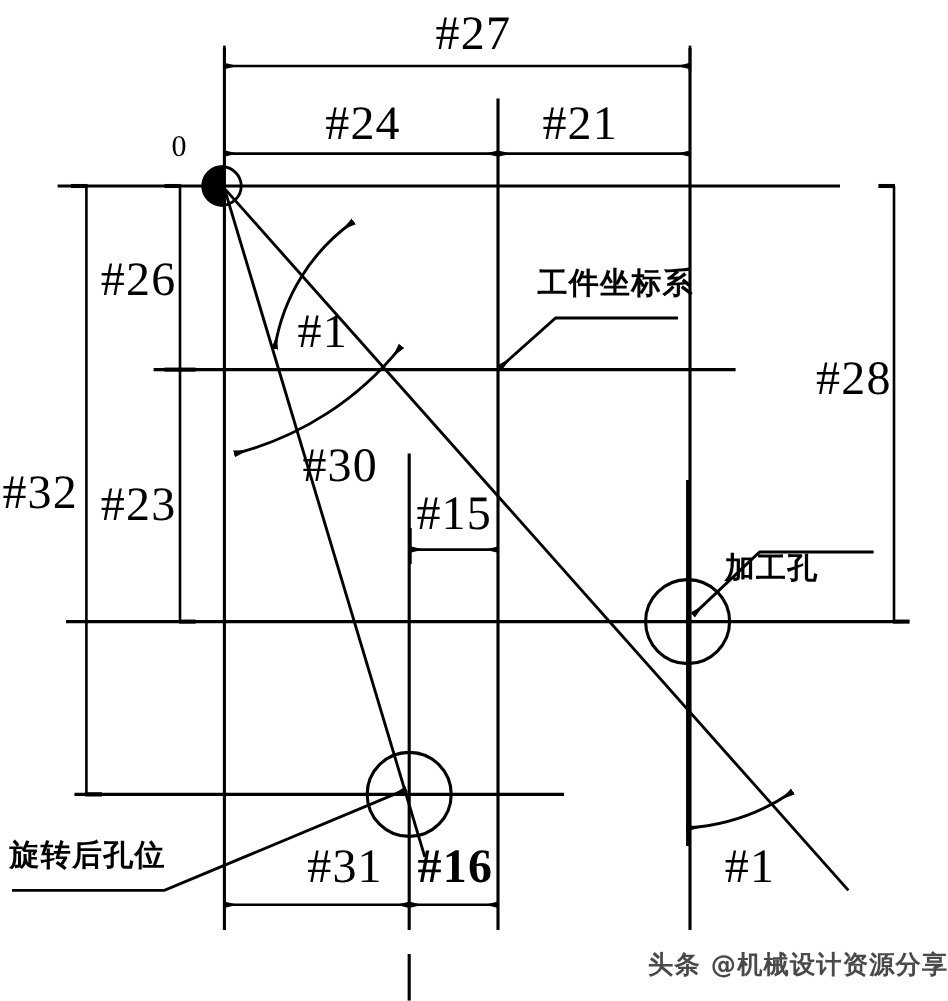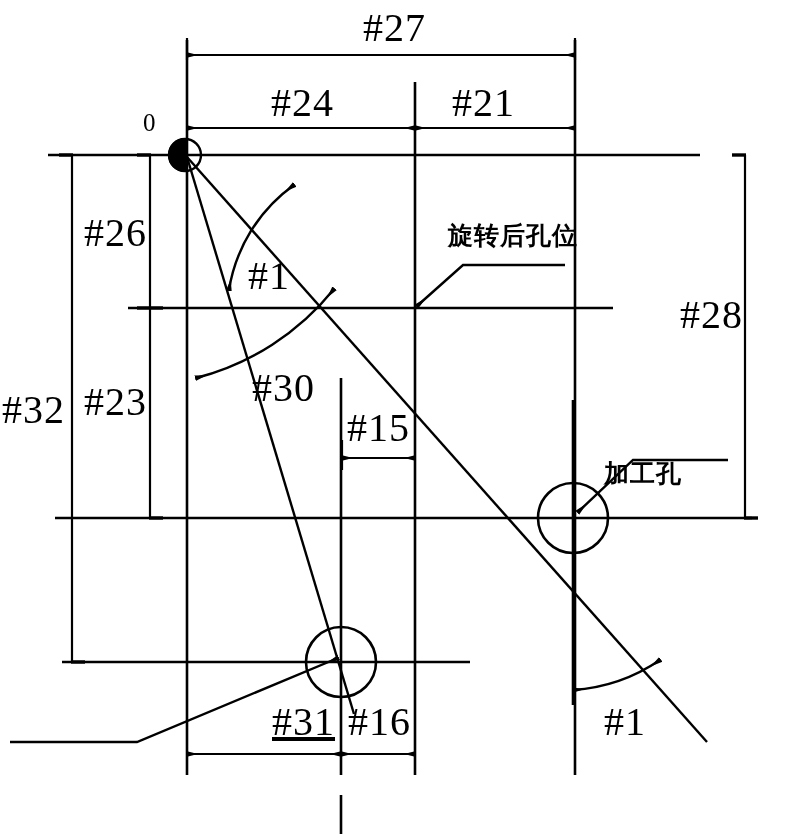--- a/index.html
+++ b/index.html
@@ -113,29 +113,31 @@
   </svg>
 
   <div class="lbl zero" style="left:143px;top:110px;">0</div>
 
   <div class="lbl var" style="left:363px;top:8px;">#27</div>
   <div class="lbl var" style="left:271px;top:83px;">#24</div>
   <div class="lbl var" style="left:452px;top:83px;text-align:right;">#21</div>
 
   <div class="lbl var" style="left:84px;top:213px;">#26</div>
   <div class="lbl var" style="left:2px;top:390px;">#32</div>
-  <div class="lbl var" style="left:84px;top:382px;">#23</div>
+  <div class="lbl var" style="left:84px;top:400px;">#23</div>
 
   <div class="lbl var" style="left:680px;top:295px;">#28</div>
 
   <div class="lbl var" style="left:347px;top:408px;">#15</div>
 
-  <div class="lbl var" style="left:272px;top:702px;text-decoration:underline;">#31</div>
-  <div class="lbl var" style="left:348px;top:702px;">#16</div>
+  <div class="lbl var" style="left:256px;top:702px;">#31</div>
+  <div class="lbl var" style="left:348px;top:702px;font-weight:bold;">#16</div>
 
   <div class="lbl var" style="left:248px;top:256px;">#1</div>
   <div class="lbl var" style="left:252px;top:340px;margin-top:28px;">#30</div>
   <div class="lbl var" style="left:604px;top:702px;">#1</div>
 
-  <div class="lbl cjk" style="left:448px;top:223px;">旋转后孔位</div>
+  <div class="lbl cjk" style="left:448px;top:223px;">工件坐标系</div>
   <div class="lbl cjk" style="left:604px;top:418px;margin-top:43px;">加工孔</div>
+  <div class="lbl cjk" style="left:8px;top:700px;">旋转后孔位</div>
 
+  <div class="wm">头条 @机械设计资源分享</div>
 </div>
 
 </body></html>

